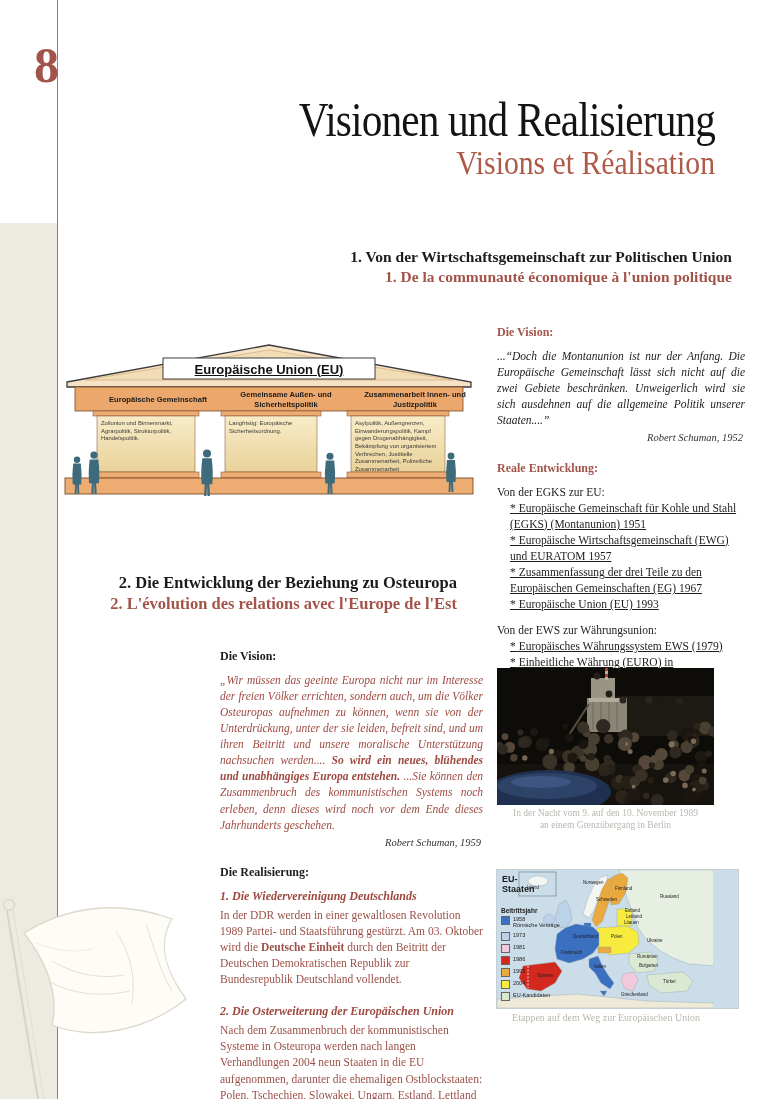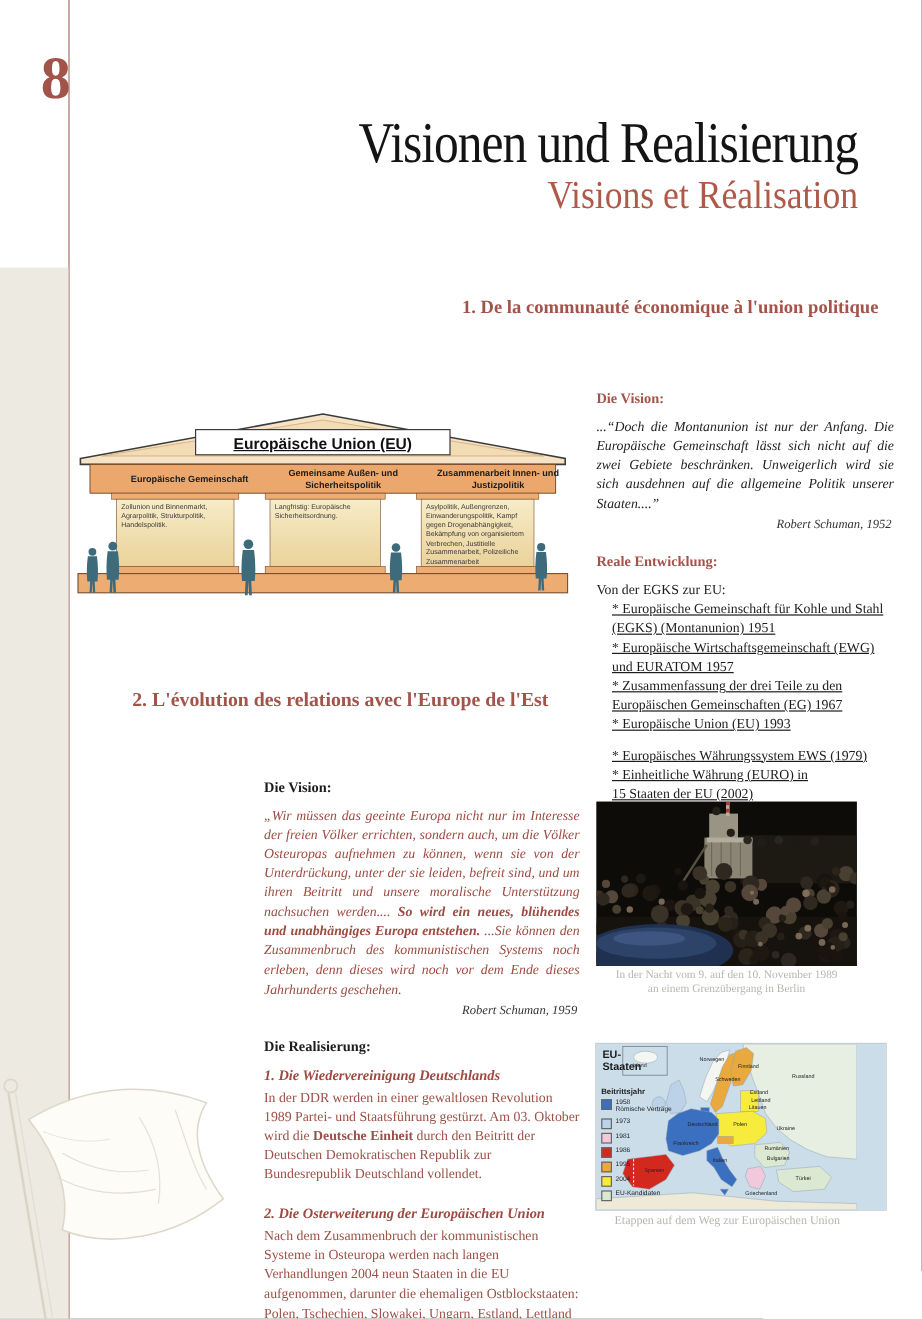--- a/index.html
+++ b/index.html
@@ -91,20 +91,21 @@
     <path d="M150,34 C158,56 164,80 176,100" fill="none" stroke="#e4e0d2" stroke-width="1"></path>
     <path d="M40,52 C60,60 78,62 96,58" fill="none" stroke="#e8e4d7" stroke-width="0.8"></path>
   </svg>
 
   <div class="titleblock">
     <div class="title-de">Visionen und Realisierung</div>
     <div class="title-fr">Visions et Réalisation</div>
   </div>
 
   <div class="s1-heading">
+    <div class="h-de">1. Von der Wirtschaftsgemeinschaft zur Politischen Union</div>
     <div class="h-fr">1. De la communauté économique à l'union politique</div>
   </div>
 
   <div class="temple">
     <svg width="412" height="162" viewBox="0 0 412 162">
       <defs>
         <linearGradient id="pilgrad" x1="0" y1="0" x2="0" y2="1">
           <stop offset="0" stop-color="#f7ecc8"></stop>
             <stop offset="1" stop-color="#ead29a"></stop>
         </linearGradient>
@@ -168,27 +169,29 @@
     <div class="attrib">Robert Schuman, 1952</div>
     <div class="lbl brick">Reale Entwicklung:</div>
     <div class="devblock">
       <div>Von der EGKS zur EU:</div>
       <div class="item">* Europäische Gemeinschaft für Kohle und Stahl (EGKS) (Montanunion) 1951</div>
       <div class="item">* Europäische Wirtschaftsgemeinschaft (EWG) und EURATOM 1957</div>
       <div class="item">* Zusammenfassung der drei Teile zu den Europäischen Gemeinschaften (EG) 1967</div>
       <div class="item">* Europäische Union (EU) 1993</div>
     </div>
     <div class="devblock">
+      <div>Von der EWS zur Währungsunion:</div>
       <div class="item">* Europäisches Währungssystem EWS (1979)</div>
       <div class="item">* Einheitliche Währung (EURO) in</div>
       <div class="item">15 Staaten der EU (2002)</div>
     </div>
   </div>
 
   <div class="s2-heading">
+    <div class="h-de">2. Die Entwicklung der Beziehung zu Osteuropa</div>
     <div class="h-fr">2. L'évolution des relations avec l'Europe de l'Est</div>
   </div>
 
   <div class="col" style="left:220px;top:648px;width:263px;">
     <div class="lbl">Die Vision:</div>
     <p class="quote quote-brick"><span>„Wir müssen das geeinte Europa nicht nur im Interesse der freien Völker errichten, sondern auch, um die Völker Osteuropas aufnehmen zu können, wenn sie von der Unterdrückung, unter der sie leiden, befreit sind, und um ihren Beitritt und unsere moralische Unterstützung nachsuchen werden.... </span><b>So wird ein neues, blühendes und unabhängiges Europa entstehen.</b><span> ...Sie können den Zusammenbruch des kommunistischen Systems noch erleben, denn dieses wird noch vor dem Ende dieses Jahrhunderts geschehen.</span></p>
     <div class="attrib">Robert Schuman, 1959</div>
     <div class="lbl">Die Realisierung:</div>
     <div class="subtitle" style="margin-top:6px;">1. Die Wiedervereinigung Deutschlands</div>
     <p class="redbody"><span>In der DDR werden in einer gewaltlosen Revolution 1989 Partei- und Staatsführung gestürzt. Am 03. Oktober wird die </span><b>Deutsche Einheit</b><span> durch den Beitritt der Deutschen Demokratischen Republik zur Bundesrepublik Deutschland vollendet.</span></p>

